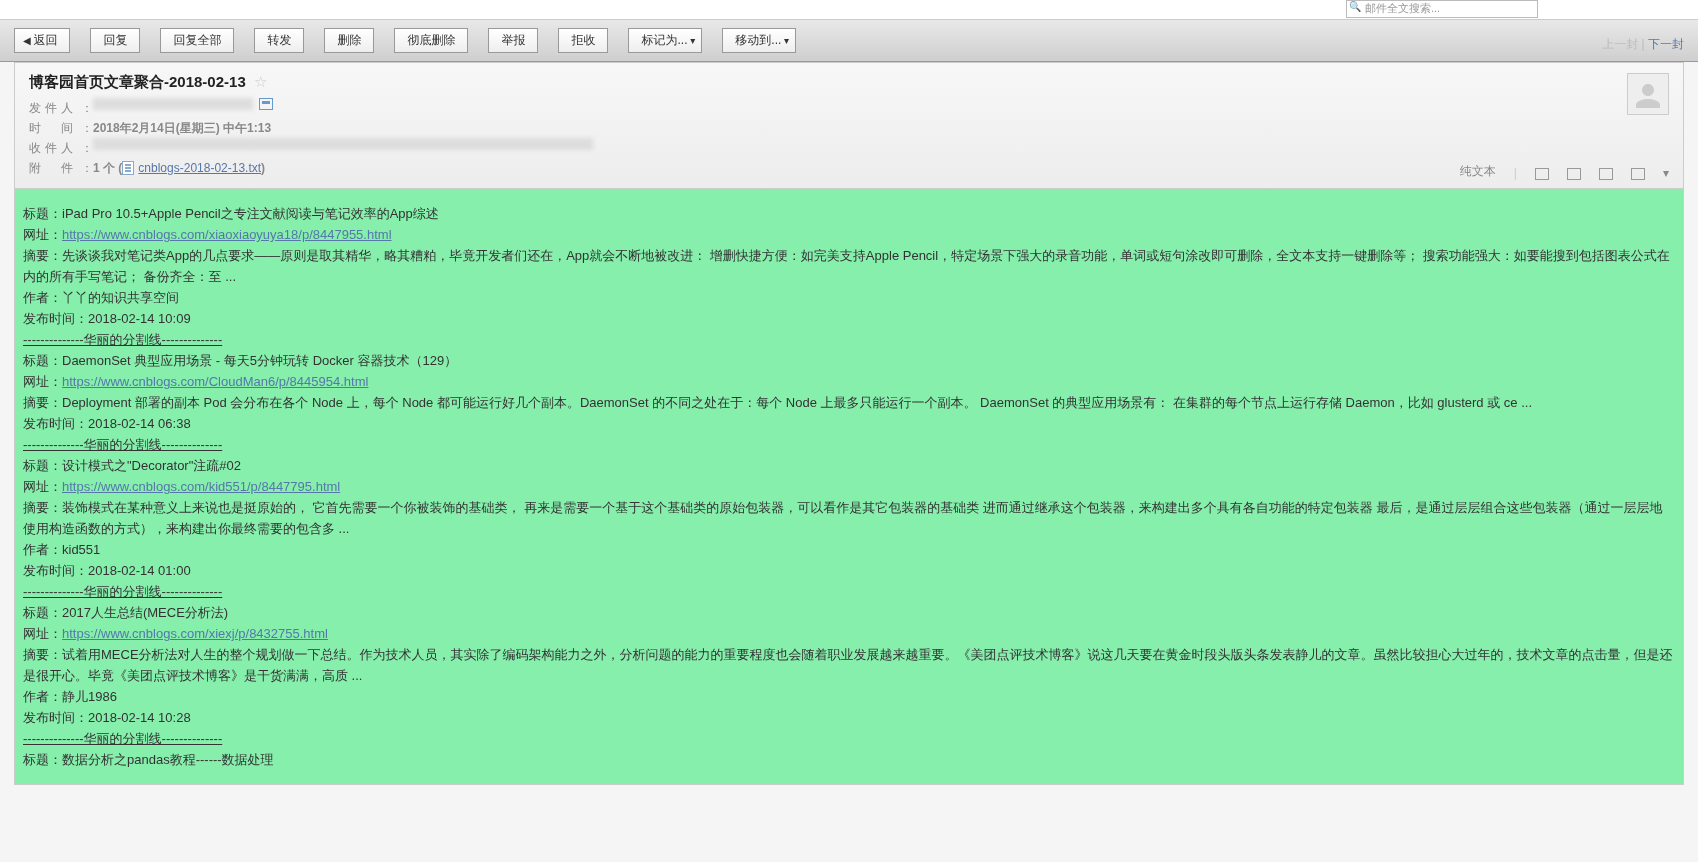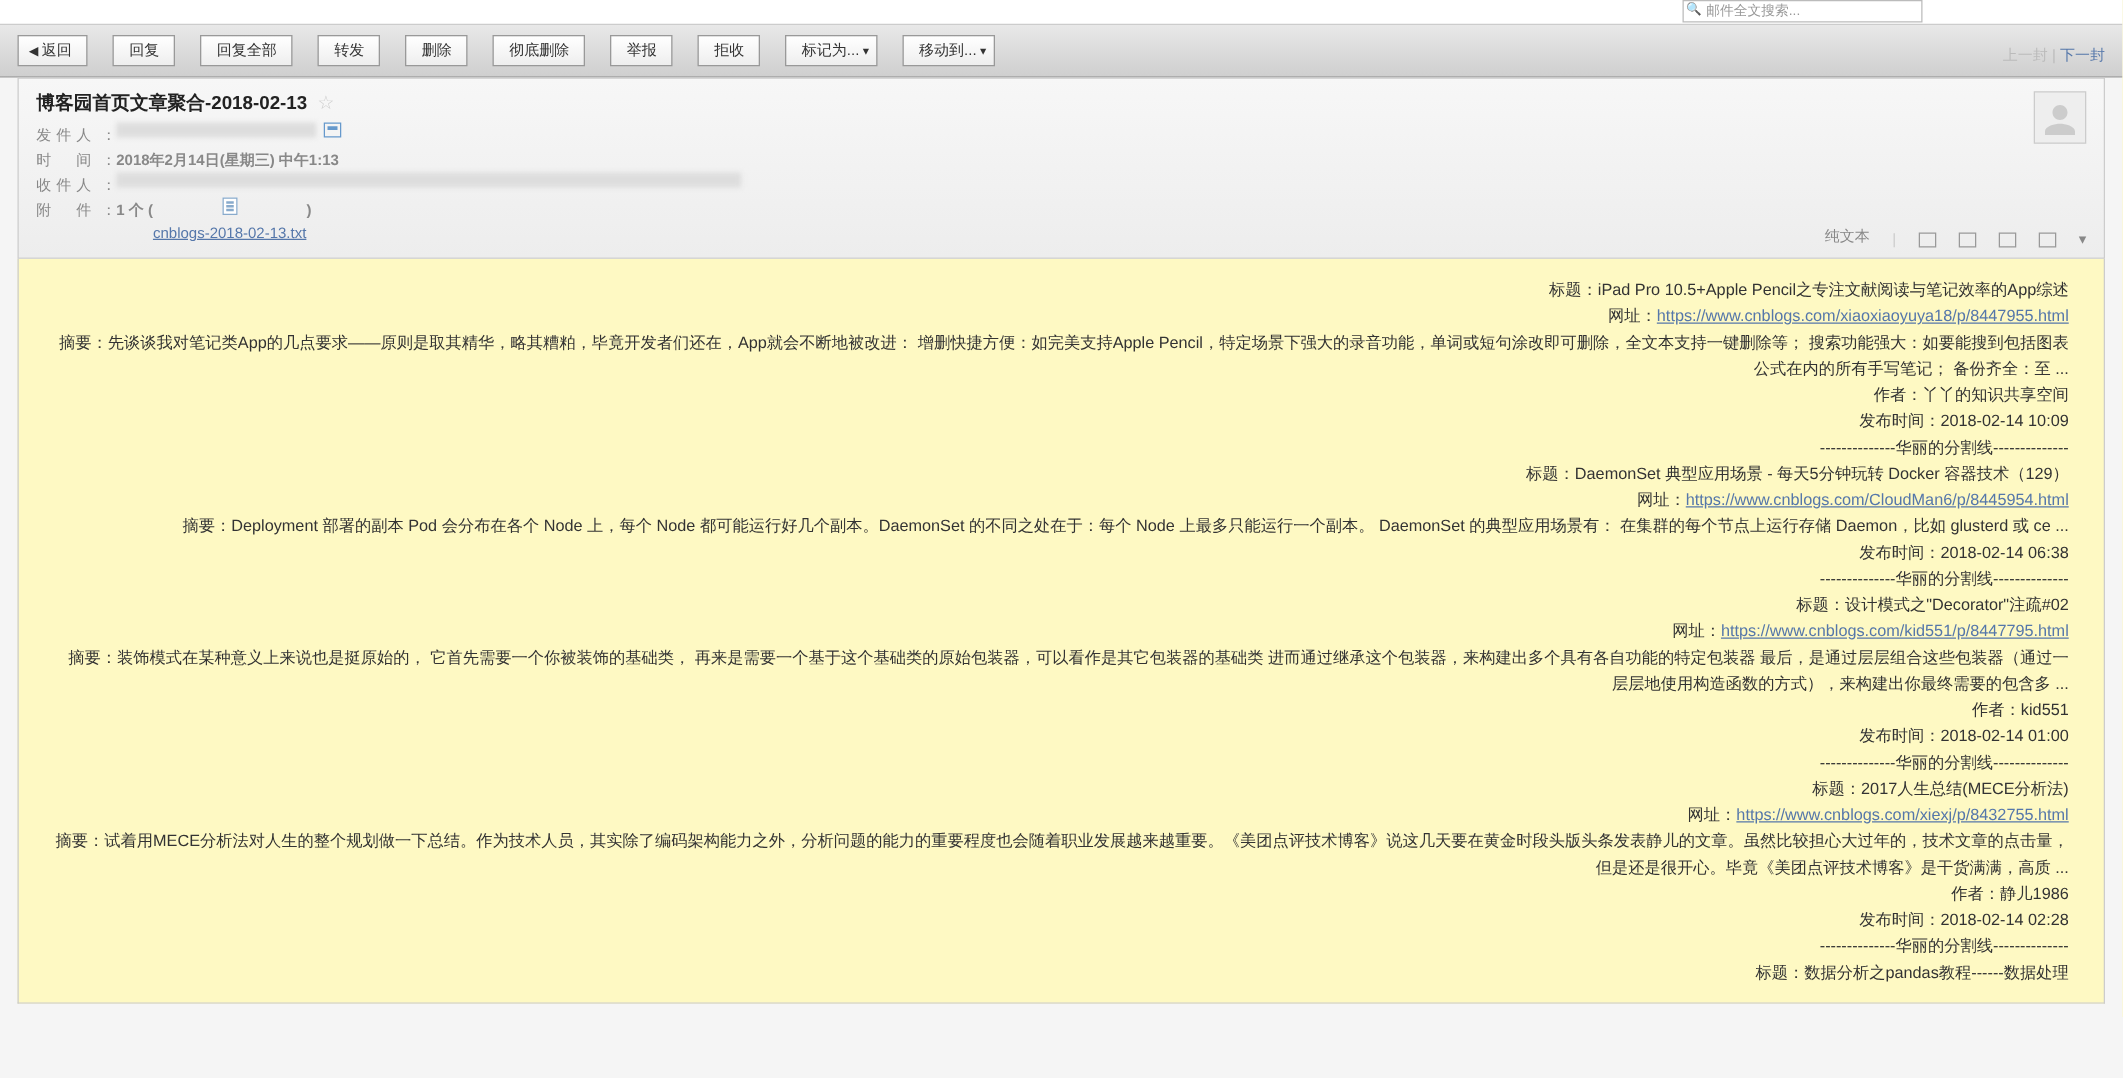--- a/index.html
+++ b/index.html
@@ -100,21 +100,20 @@
   content: "";
   position: absolute;
   top: 2px; left: 2px; right: 2px;
   height: 3px;
   background: #6699cc;
 }
 .attach-link {
   display: inline-flex;
   align-items: center;
   gap: 4px;
-  flex-direction: column;
 }
 .file-icon {
   display:inline-block;
   width:12px; height:14px;
   border:1px solid #88aacc;
   position:relative;
   background:#fff;
 }
 .file-icon::before{
   content:"";
@@ -146,33 +145,32 @@
   gap:18px;
 }
 .header-tools .sep { color: #ccc; }
 .tool-icon {
   display:inline-block;
   width:14px;height:12px;
   border:1px solid #999;
   cursor:pointer;
 }
 .content {
-  padding: 14px 28px;
-  background: #fef9c3;
+  padding: 14px 8px;
+  background: #86efac;
   border: 1px solid #ccc;
   border-top: none;
   margin: 0 14px;
   font-size: 13px;
   line-height: 21px;
   color: #333;
-  text-align: right;
 }
 .content .label { color: #333; }
 .content a { color: #5577aa; text-decoration: underline; }
-.content .divider { color: #333; }
+.content .divider { color: #333; text-decoration: underline; }
 </style>
 </head>
 <body>
 
 <div class="top-search">
   <div class="search-box" title="邮件全文搜索..."><span>邮件全文搜索...</span></div>
 </div>
 
 <div class="toolbar">
   <button class="back-btn">返回</button>
@@ -259,17 +257,17 @@
   <div><span class="label">网址：</span><a href="#">https://www.cnblogs.com/kid551/p/8447795.html</a></div>
   <div><span class="label">摘要：</span><span>装饰模式在某种意义上来说也是挺原始的， 它首先需要一个你被装饰的基础类， 再来是需要一个基于这个基础类的原始包装器，可以看作是其它包装器的基础类 进而通过继承这个包装器，来构建出多个具有各自功能的特定包装器 最后，是通过层层组合这些包装器（通过一层层地使用构造函数的方式），来构建出你最终需要的包含多 ...</span></div>
   <div><span class="label">作者：</span><span>kid551</span></div>
   <div><span class="label">发布时间：</span><span>2018-02-14 01:00</span></div>
   <div class="divider">--------------华丽的分割线--------------</div>
 
   <div><span class="label">标题：</span><span>2017人生总结(MECE分析法)</span></div>
   <div><span class="label">网址：</span><a href="#">https://www.cnblogs.com/xiexj/p/8432755.html</a></div>
   <div><span class="label">摘要：</span><span>试着用MECE分析法对人生的整个规划做一下总结。作为技术人员，其实除了编码架构能力之外，分析问题的能力的重要程度也会随着职业发展越来越重要。《美团点评技术博客》说这几天要在黄金时段头版头条发表静儿的文章。虽然比较担心大过年的，技术文章的点击量，但是还是很开心。毕竟《美团点评技术博客》是干货满满，高质 ...</span></div>
   <div><span class="label">作者：</span><span>静儿1986</span></div>
-  <div><span class="label">发布时间：</span><span>2018-02-14 02:28</span></div>
+  <div><span class="label">发布时间：</span><span>2018-02-14 10:28</span></div>
   <div class="divider">--------------华丽的分割线--------------</div>
 
   <div><span class="label">标题：</span><span>数据分析之pandas教程------数据处理</span></div>
 </div>
 
 </body></html>

